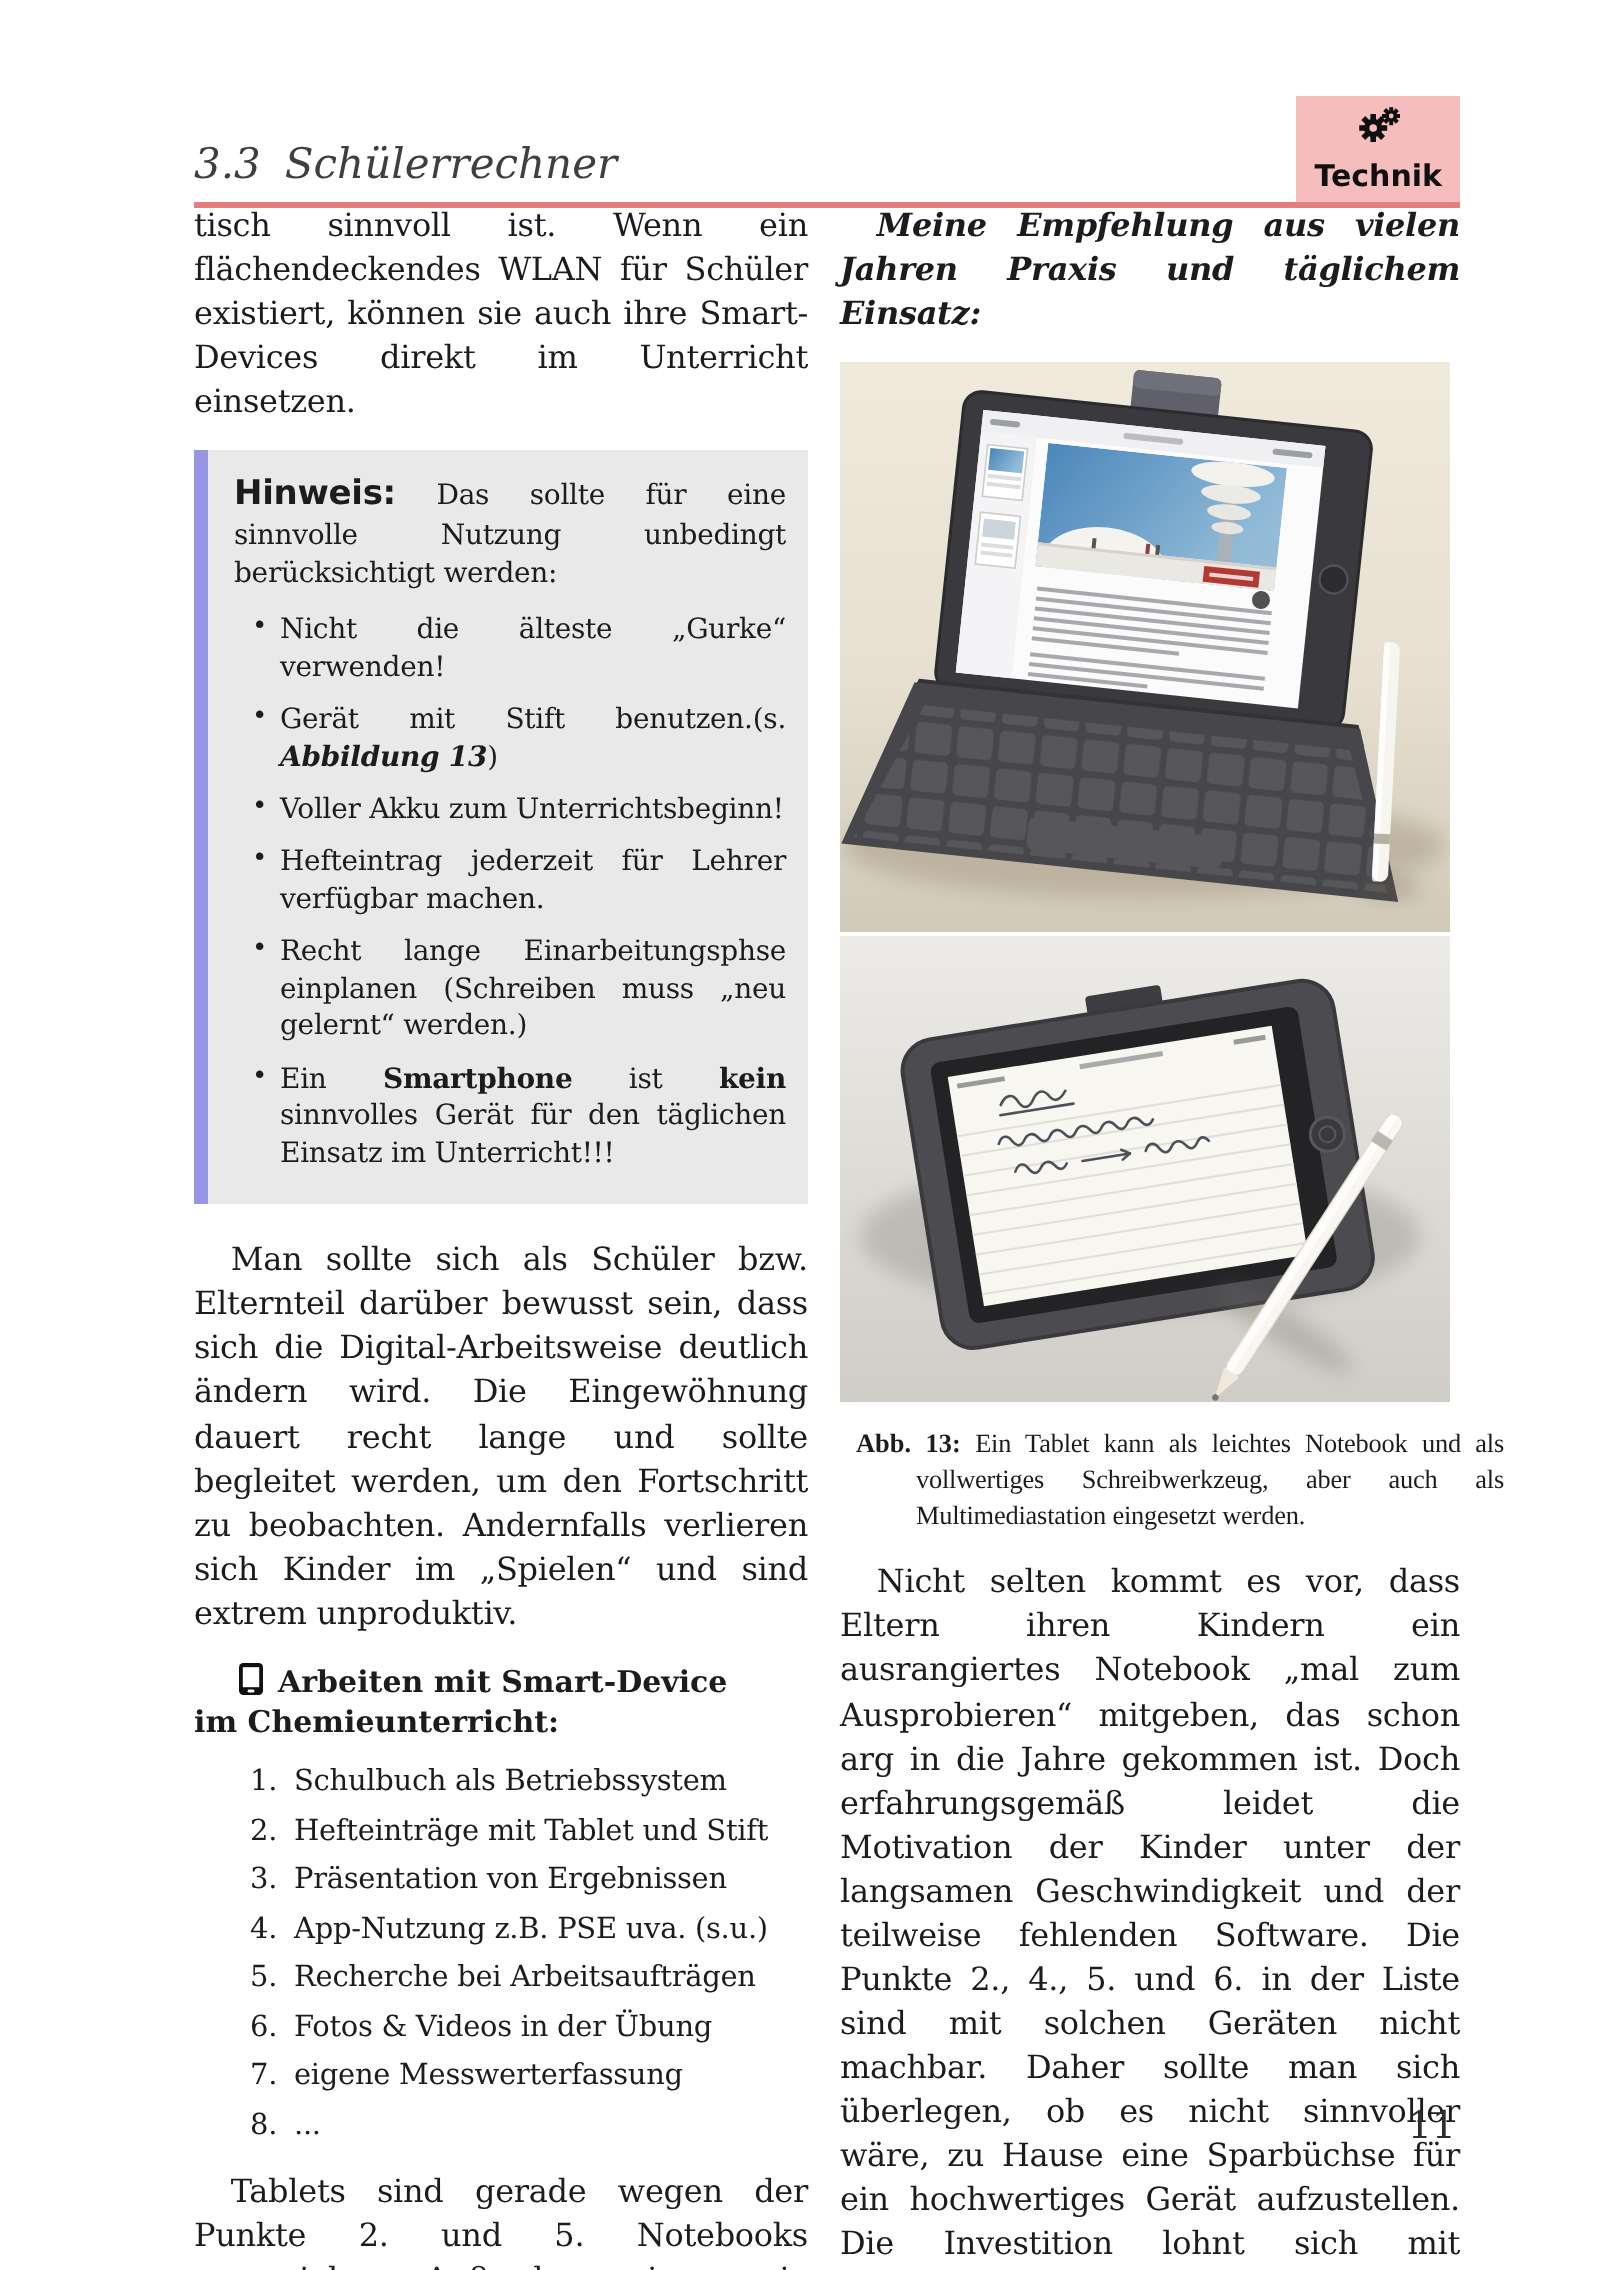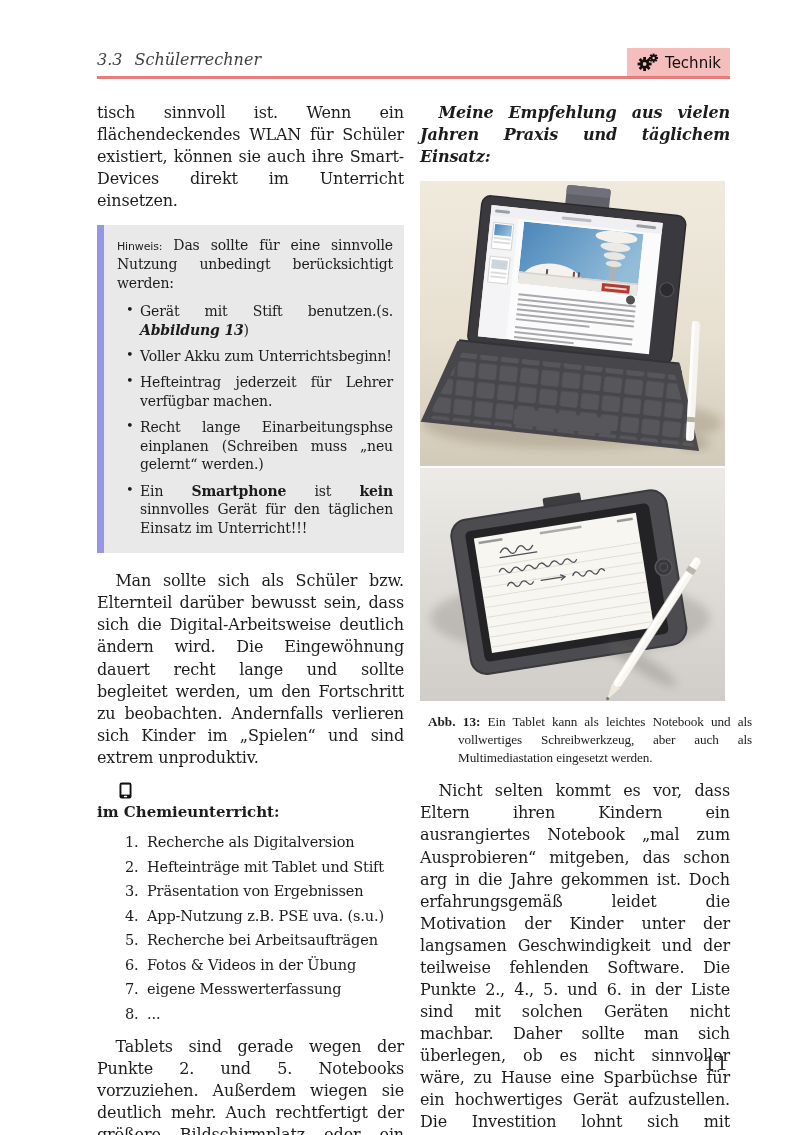--- a/index.html
+++ b/index.html
@@ -8,45 +8,45 @@
     font-family:"DejaVu Serif","Liberation Serif",serif; color:#1c1c1c;
     overflow:hidden;
   }
   
   .header {
     position:absolute; top:48px; left:97px; width:633px;
     display:flex; justify-content:space-between; align-items:flex-end;
     border-bottom:3.5px solid #e57d7d;
   }
   .section-title {
-    font-style:italic; color:#3f3f3f; font-size:16px; padding-bottom:7px;
+    font-style:italic; color:#3f3f3f; font-size:21px; padding-bottom:7px;
   }
   .section-title .sec-num { margin-right:12px; }
   .badge {
     background:#f6bdbd; display:flex; align-items:center; gap:7px;
     padding:5px 9px 4px 9px; font-family:"DejaVu Sans","Liberation Sans",sans-serif;
-    font-weight:normal; font-size:15px; color:#101010;
+    font-weight:bold; font-size:15px; color:#101010;flex-direction:column;
   }
   
   .columns { position:absolute; top:102px; left:97px; width:633px; display:flex; gap:16px; }
   .col-left  { width:307px; }
   .col-right { width:310px; }
   .para {
     font-size:16px; line-height:1.38; text-align:justify; margin:0 0 13px 0;
     hyphens:auto; letter-spacing:-0.15px;
   }
   .indent { text-indent:1.15em; }
   .italic { font-style:italic;font-weight:bold; }
   
   .note {
     background:#e9e9e9; border-left:7px solid #9796e4;
     padding:11px 11px 8px 13px; margin:7px 0 17px 0;
   }
   .note-intro { font-size:14px; line-height:1.35; text-align:justify; margin:0; letter-spacing:-0.15px; }
-  .note-label { font-family:"DejaVu Sans","Liberation Sans",sans-serif; font-weight:normal; font-size:11px; }
+  .note-label { font-family:"DejaVu Sans","Liberation Sans",sans-serif; font-weight:bold; font-size:17px; }
   .note ul { margin:9px 0 2px 0; padding:0 0 0 14px; list-style:none; }
   .note li {
     position:relative; padding-left:9px; margin-bottom:8px;
     font-size:14px; line-height:1.32; text-align:justify; letter-spacing:-0.15px;
   }
   .note li::before { content:"•"; position:absolute; left:-5px; top:-1px; font-size:13px; }
   
   .subheading { font-weight:bold; font-size:15px; margin:2px 0 12px 0; line-height:1.35; }
   .sub-line1 { display:block; padding-left:22px; }
   .sub-line2 { display:block; }
@@ -102,43 +102,44 @@
   </div>
 
   <div class="columns">
 
     <div class="col-left">
       <p class="para">tisch sinnvoll ist. Wenn ein flächendeckendes WLAN für Schüler existiert, können sie auch ihre Smart-Devices direkt im Unterricht einsetzen.</p>
 
       <div class="note">
         <p class="note-intro"><b class="note-label">Hinweis:</b><span> Das sollte für eine sinnvolle Nutzung unbedingt berücksichtigt werden:</span></p>
         <ul>
+          <li><span>Nicht die älteste „Gurke“ verwenden!</span></li>
           <li><span>Gerät mit Stift benutzen.(s. </span><span class="italic">Abbildung 13</span><span>)</span></li>
           <li><span>Voller Akku zum Unterrichtsbeginn!</span></li>
           <li><span>Hefteintrag jederzeit für Lehrer verfügbar machen.</span></li>
           <li><span>Recht lange Einarbeitungsphse einplanen (Schreiben muss „neu gelernt“ werden.)</span></li>
           <li><span>Ein </span><b>Smartphone</b><span> ist </span><b>kein</b><span> sinnvolles Gerät für den täglichen Einsatz im Unterricht!!!</span></li>
         </ul>
       </div>
 
       <p class="para indent">Man sollte sich als Schüler bzw. Elternteil darüber bewusst sein, dass sich die Digital-Arbeitsweise deutlich ändern wird. Die Eingewöhnung dauert recht lange und sollte begleitet werden, um den Fortschritt zu beobachten. Andernfalls verlieren sich Kinder im „Spielen“ und sind extrem unproduktiv.</p>
 
       <div class="subheading">
         <span class="sub-line1">
           <svg class="tablet-glyph" width="13" height="17" viewBox="0 0 13 17" aria-hidden="true">
             <rect x="0.5" y="0.5" width="12" height="16" rx="2.2" fill="#111"></rect>
             <rect x="2.4" y="2.6" width="8.2" height="10" fill="#fff"></rect>
             <rect x="4.8" y="13.8" width="3.4" height="1.5" rx="0.7" fill="#fff"></rect>
-          </svg>
+          </svg><span>Arbeiten mit Smart-Device</span>
         </span>
         <span class="sub-line2">im Chemieunterricht:</span>
       </div>
 
       <ol class="num-list">
-        <li><span class="num">1.</span><span>Recherche als Digitalversion</span></li>
+        <li><span class="num">1.</span><span>Schulbuch als Betriebssystem</span></li>
         <li><span class="num">2.</span><span>Hefteinträge mit Tablet und Stift</span></li>
         <li><span class="num">3.</span><span>Präsentation von Ergebnissen</span></li>
         <li><span class="num">4.</span><span>App-Nutzung z.B. PSE uva. (s.u.)</span></li>
         <li><span class="num">5.</span><span>Recherche bei Arbeitsaufträgen</span></li>
         <li><span class="num">6.</span><span>Fotos &amp; Videos in der Übung</span></li>
         <li><span class="num">7.</span><span>eigene Messwerterfassung</span></li>
         <li><span class="num">8.</span><span>...</span></li>
       </ol>
 
       <p class="para indent">Tablets sind gerade wegen der Punkte 2. und 5. Notebooks vorzuziehen. Außerdem wiegen sie deutlich mehr. Auch rechtfertigt der größere Bildschirmplatz oder ein „echtes Betriebssystem“ den Einsatz nicht wirklich.</p>

